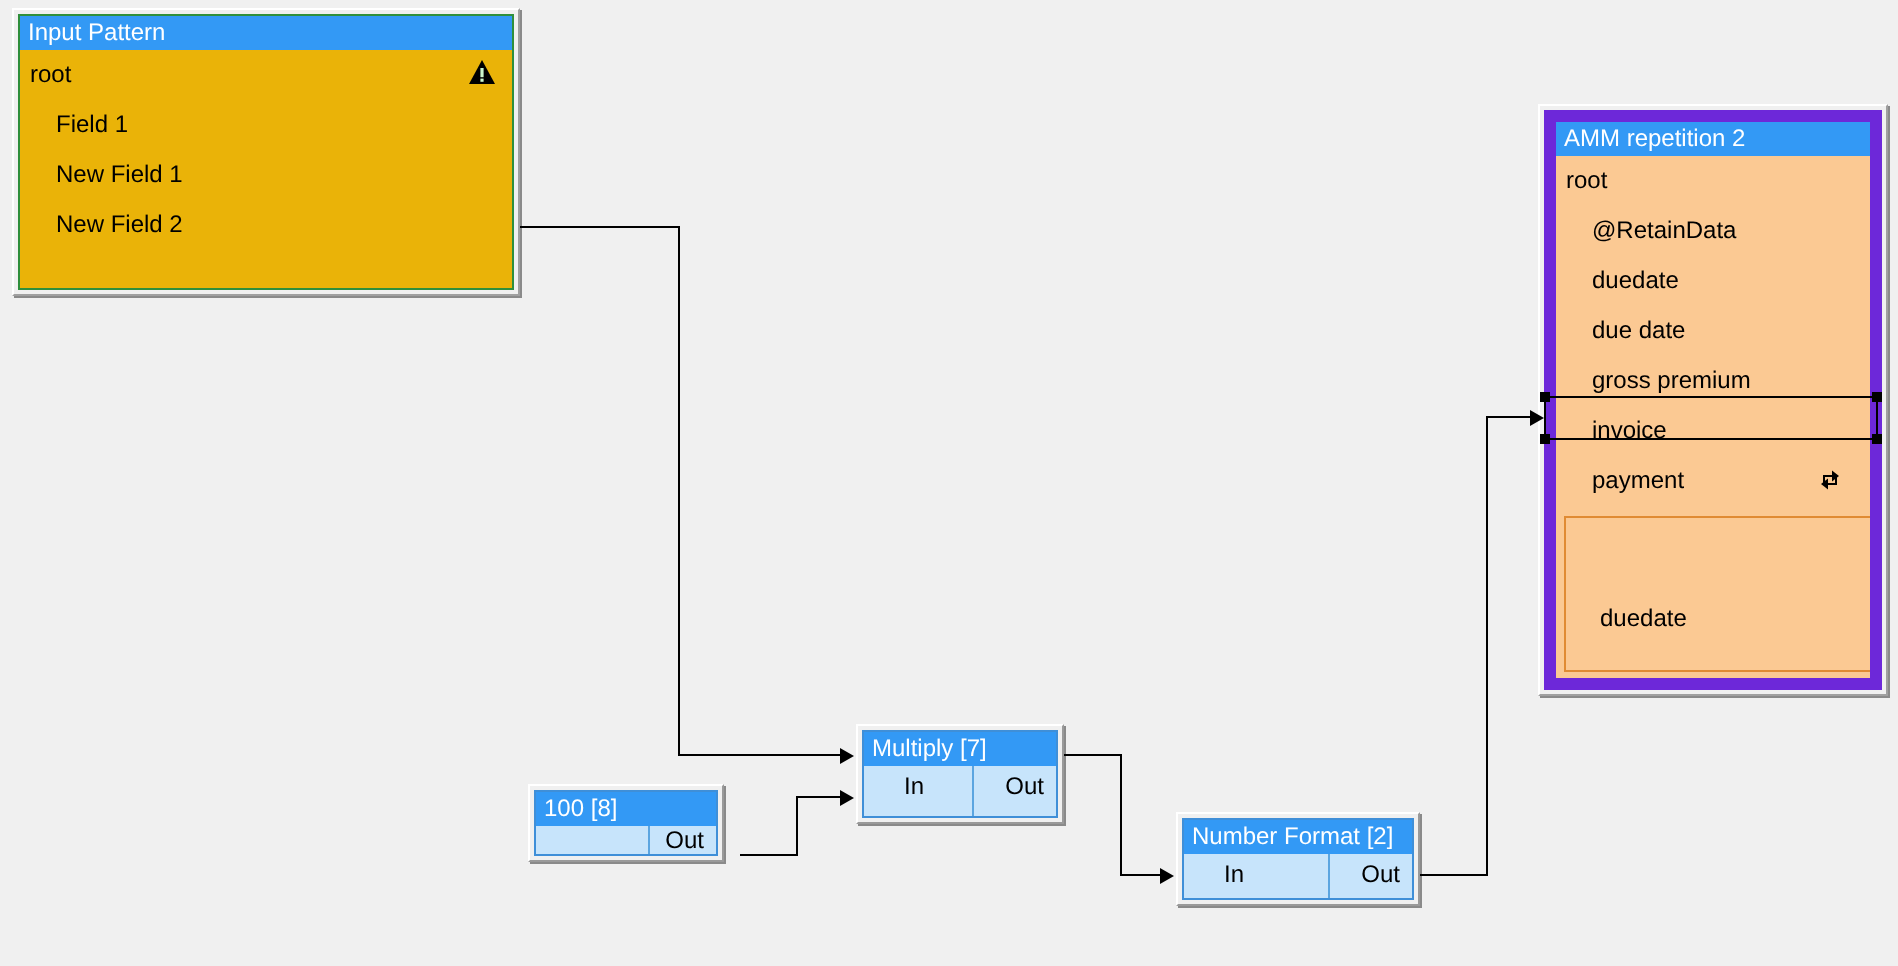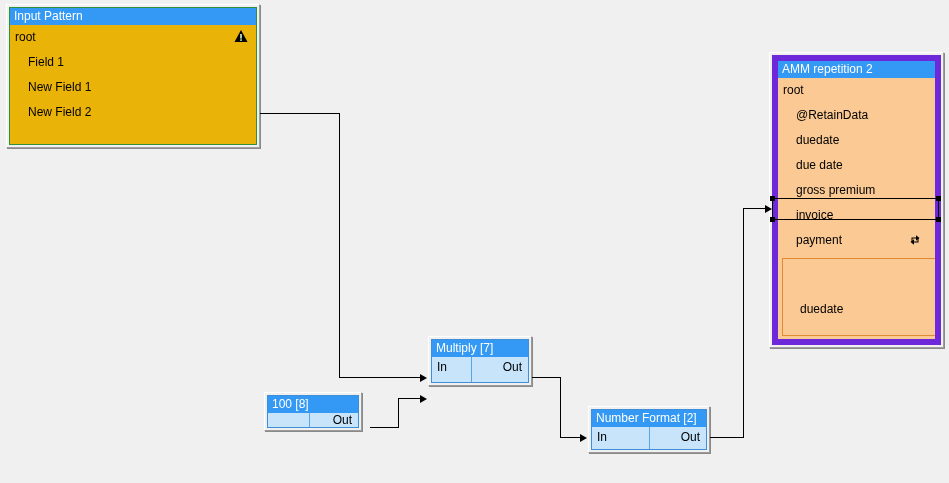--- a/index.html
+++ b/index.html
@@ -145,20 +145,21 @@
     color: #ffffff;
     font-size: 12px;
     padding-left: 4px;
     box-sizing: border-box;
     white-space: nowrap;
     overflow: hidden;
   }
   .fn-ports {
     position: relative;
     background: #c7e4fb;
+    margin-left: 15px;
   }
   .port-divider {
     position: absolute;
     top: 0;
     bottom: 0;
     width: 1px;
     background: #5ba5e0;
   }
   .port {
     position: absolute;
@@ -263,21 +264,21 @@
 
   <div class="sel-row" style="left:772px; top:198px; width:167px; height:22px;">
     <div class="edge" style="left:0;"></div>
     <div class="edge" style="right:0;"></div>
   </div>
   <div class="handle" style="left:770px; top:196px;"></div>
   <div class="handle" style="left:936px; top:196px;"></div>
   <div class="handle" style="left:770px; top:217px;"></div>
   <div class="handle" style="left:936px; top:217px;"></div>
 
-  <div class="fn-node" style="left:428px; top:336px; width:104px; height:50px;">
+  <div class="fn-node" style="left:428px; top:362px; width:104px; height:50px;">
     <div class="fn-inner">
       <div class="fn-title">Multiply [7]</div>
       <div class="fn-ports" style="height:27px;">
         <div class="port-divider" style="left:39px;"></div>
         <div class="port in" style="top:0;">In</div>
         <div class="port in" style="top:21px;">In</div>
         <div class="port out" style="top:0;">Out</div>
       </div>
     </div>
   </div>

